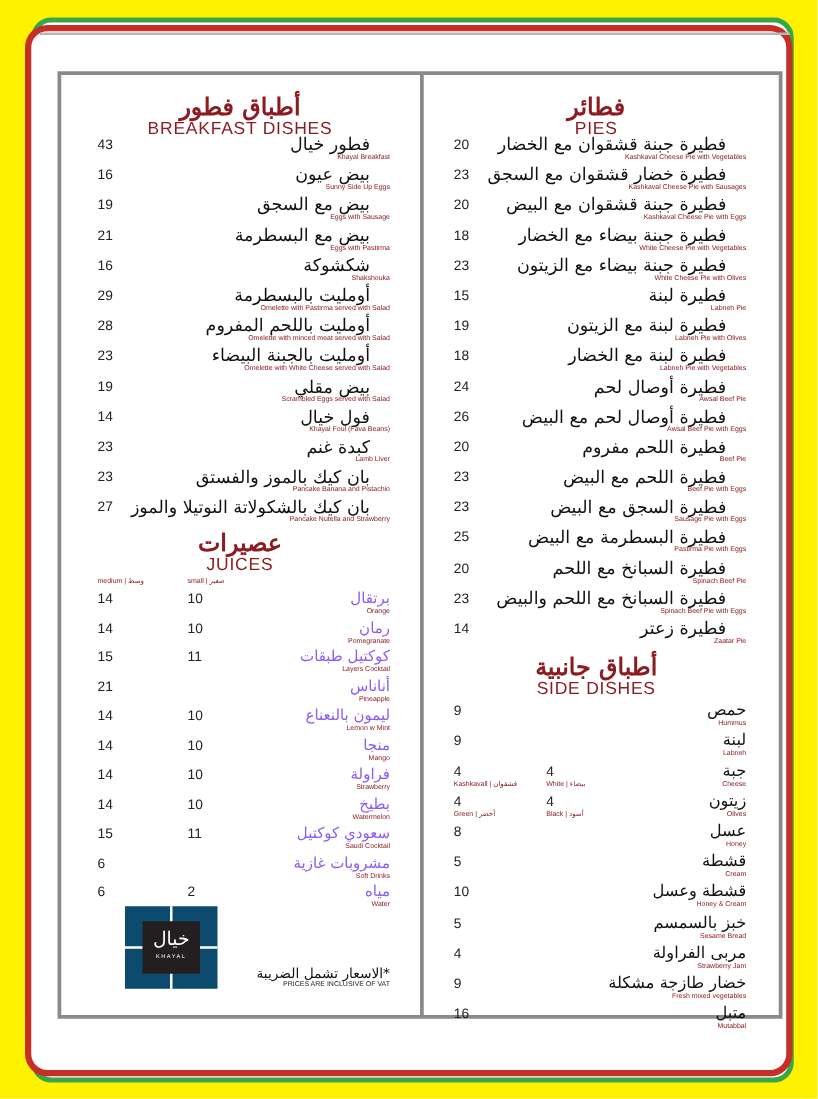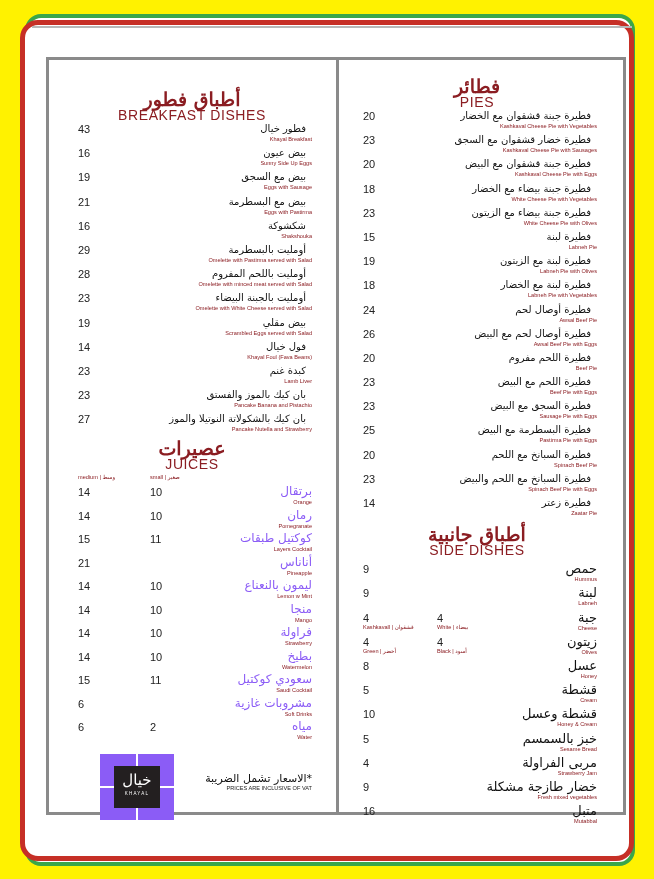--- a/index.html
+++ b/index.html
@@ -24,41 +24,41 @@
   .col { position:absolute; top:0; }
   .col-left { left:23px; width:240px; }
   .col-right { left:308px; width:240px; }
 
   .sec-head { text-align:center; color:#8b1d22; }
   .sec-head .ar { font-family:"DejaVu Serif", serif; font-size:19px; font-weight:bold; line-height:20px; }
   .sec-head .en { font-family:"Liberation Sans", sans-serif; font-size:14px; letter-spacing:0.6px; line-height:12px; }
 
   .row { position:relative; height:24.2px; }
   .row .price { position:absolute; left:6px; top:1px; font-family:"Liberation Sans", sans-serif; font-size:11px; color:#222; }
-  .row .name-ar { position:absolute; right:6px; top:0; font-size:10px; color:#111; direction:rtl; white-space:nowrap; line-height:14px; }
+  .row .name-ar { position:absolute; right:16px; top:0; font-size:14px; color:#111; direction:rtl; white-space:nowrap; line-height:14px; }
   .row .name-en { position:absolute; right:0; top:14px; font-family:"Liberation Sans", sans-serif; font-size:5.6px; color:#8b1d22; white-space:nowrap; line-height:7px; }
 
   .juice-sizes { position:relative; height:10px; font-family:"Liberation Sans", sans-serif; font-size:5.6px; color:#8b1d22; }
   .juice-sizes .m { position:absolute; left:6px; top:0; }
   .juice-sizes .s { position:absolute; left:78px; top:0; }
   .jrow { position:relative; height:23.5px; }
   .jrow .p2 { position:absolute; left:6px; top:2px; font-family:"Liberation Sans", sans-serif; font-size:11px; color:#222; }
   .jrow .p1 { position:absolute; left:78px; top:2px; font-family:"Liberation Sans", sans-serif; font-size:11px; color:#222; }
   .jrow .name-ar { position:absolute; right:0; top:0; font-size:12px; direction:rtl; color:#8b5cf6; line-height:15px; }
   .jrow .name-en { position:absolute; right:0; top:15px; font-family:"Liberation Sans", sans-serif; font-size:5.6px; color:#8b1d22; line-height:7px; }
 
   .srow { position:relative; height:24.2px; }
   .srow .p1 { position:absolute; left:6px; top:1px; font-family:"Liberation Sans", sans-serif; font-size:11px; color:#222; }
   .srow .p2 { position:absolute; left:80px; top:1px; font-family:"Liberation Sans", sans-serif; font-size:11px; color:#222; }
   .srow .v1 { position:absolute; left:6px; top:13px; font-family:"Liberation Sans", sans-serif; font-size:5.6px; color:#8b1d22; }
   .srow .v2 { position:absolute; left:80px; top:13px; font-family:"Liberation Sans", sans-serif; font-size:5.6px; color:#8b1d22; }
   .srow .name-ar { position:absolute; right:0; top:0; font-size:13px; direction:rtl; color:#111; line-height:14px; }
   .srow .name-en { position:absolute; right:0; top:14px; font-family:"Liberation Sans", sans-serif; font-size:5.6px; color:#8b1d22; line-height:7px; }
 
-  .logo { position:absolute; left:28px; top:694px; width:74px; height:66px; background:#8b5cf6; }
+  .logo { position:absolute; left:28px; top:665px; width:74px; height:66px; background:#0c4a6e; }
   .logo .grid-h { position:absolute; left:0; top:32px; width:100%; height:2px; background:#fff; }
   .logo .grid-v { position:absolute; top:0; left:36px; width:2px; height:100%; background:#fff; }
   .logo .inner { position:absolute; left:14px; top:12px; width:46px; height:42px; background:#231f20; text-align:center; color:#fff; }
   .logo .inner .ar { font-family:"DejaVu Serif", serif; font-size:15px; line-height:22px; margin-top:3px; }
   .logo .inner .en { font-family:"Liberation Sans", sans-serif; font-size:4.5px; letter-spacing:1.2px; }
 
   .vat { position:absolute; right:0; top:712px; text-align:right; }
   .vat .ar { font-size:11px; direction:rtl; color:#111; }
   .vat .en { font-family:"Liberation Sans", sans-serif; font-size:5.6px; color:#222; }
 </style>
@@ -66,21 +66,21 @@
 <body>
 
 <div class="frame-green"></div>
 <div class="frame-red"></div>
 <div class="top-rule"></div>
 
 <div class="page-box">
   <div class="divider"></div>
 
   <div class="col col-left">
-    <div class="sec-head" style="margin-top:29px">
+    <div class="sec-head" style="margin-top:16px">
       <div class="ar">أطباق فطور</div>
       <div class="en">BREAKFAST DISHES</div>
     </div>
     <div style="margin-top:1px">
       <div class="row">
           <span class="price">43</span>
           <span class="name-ar">فطور خيال</span>
           <span class="name-en">Khayal Breakfast</span>
         </div>
       <div class="row">

